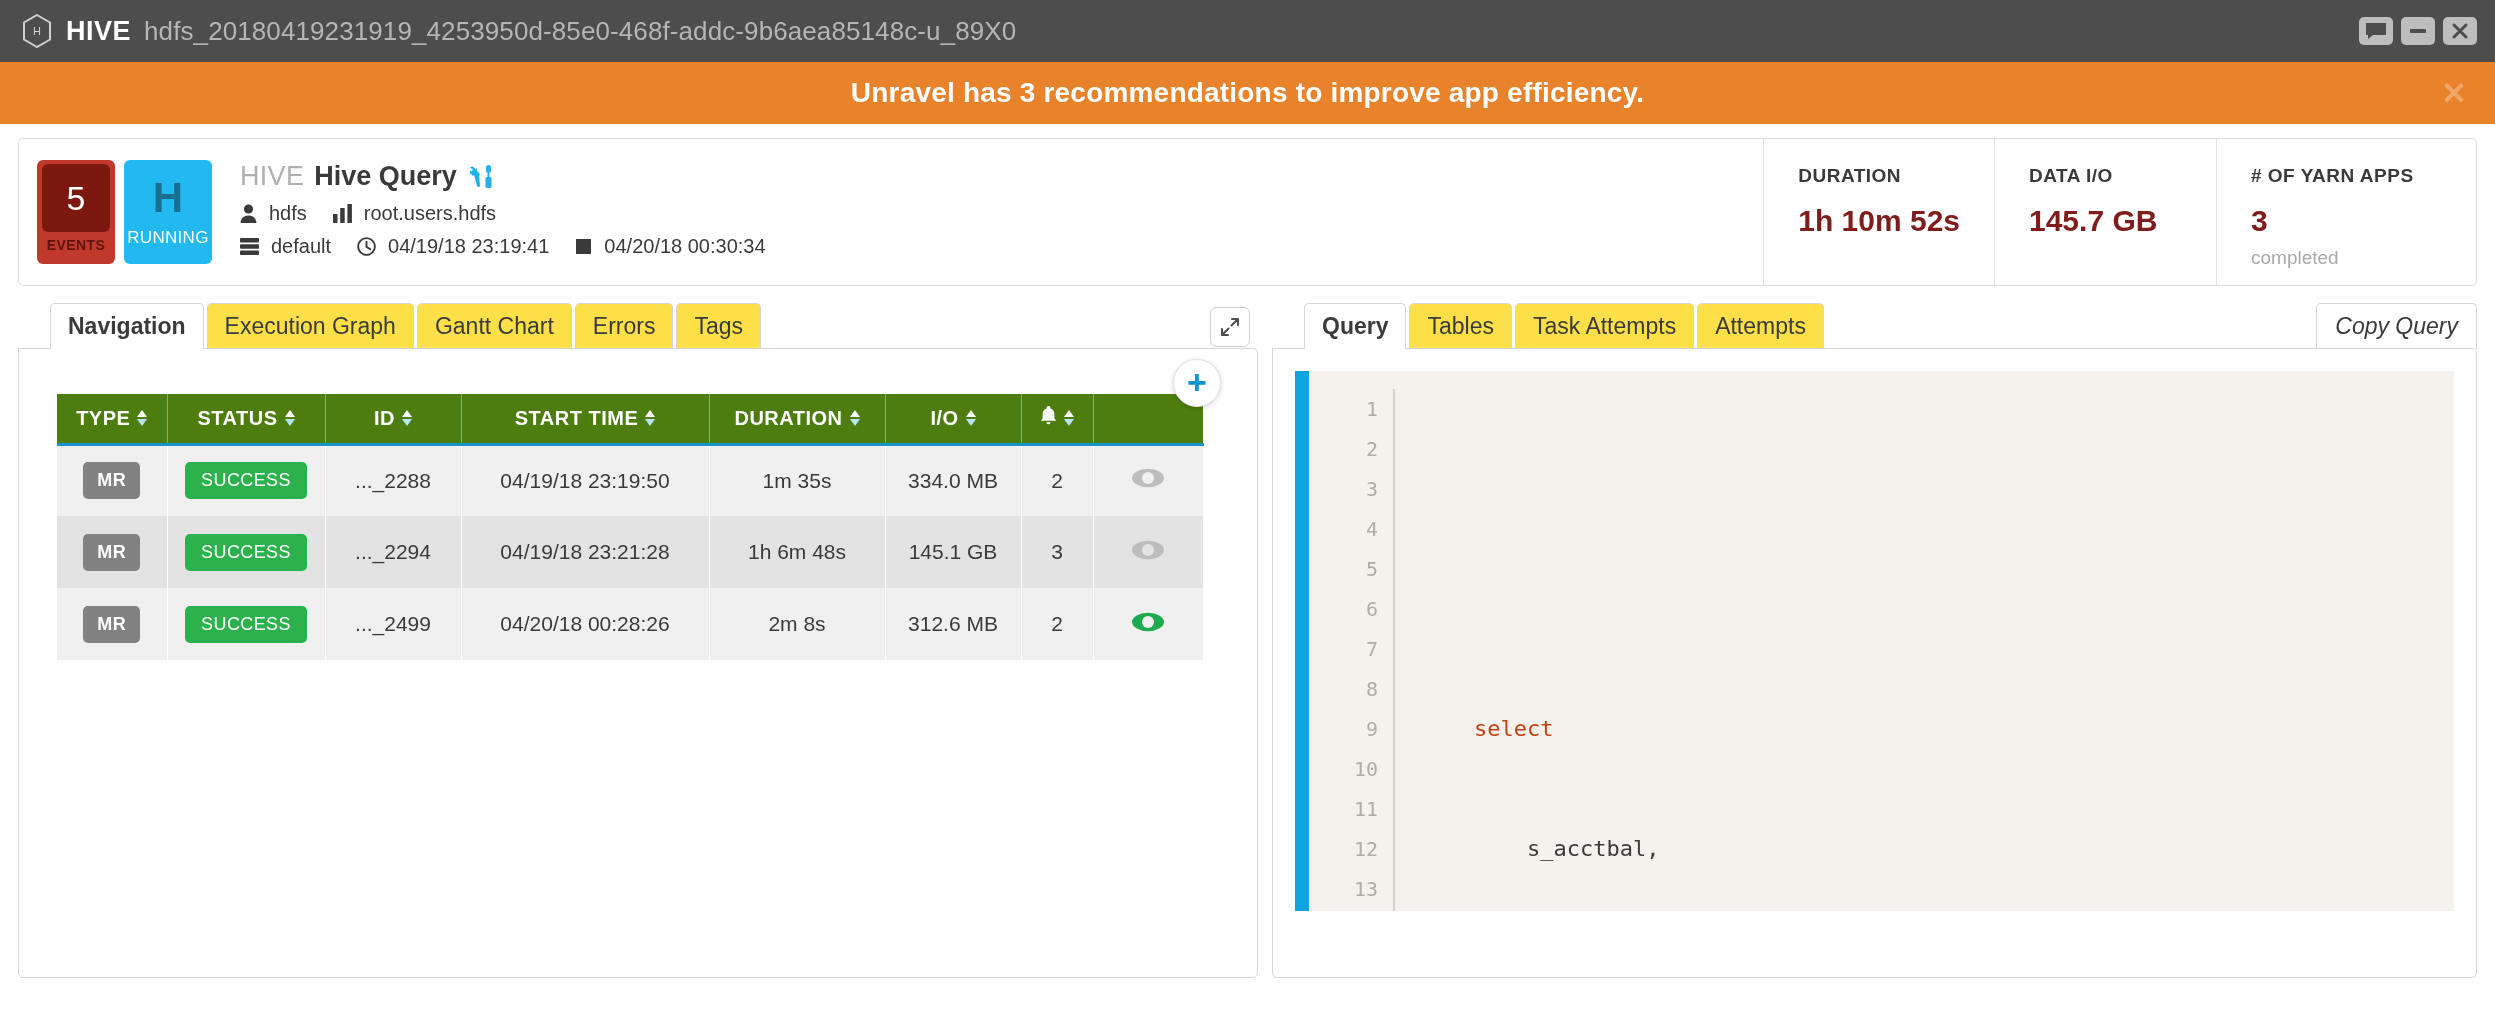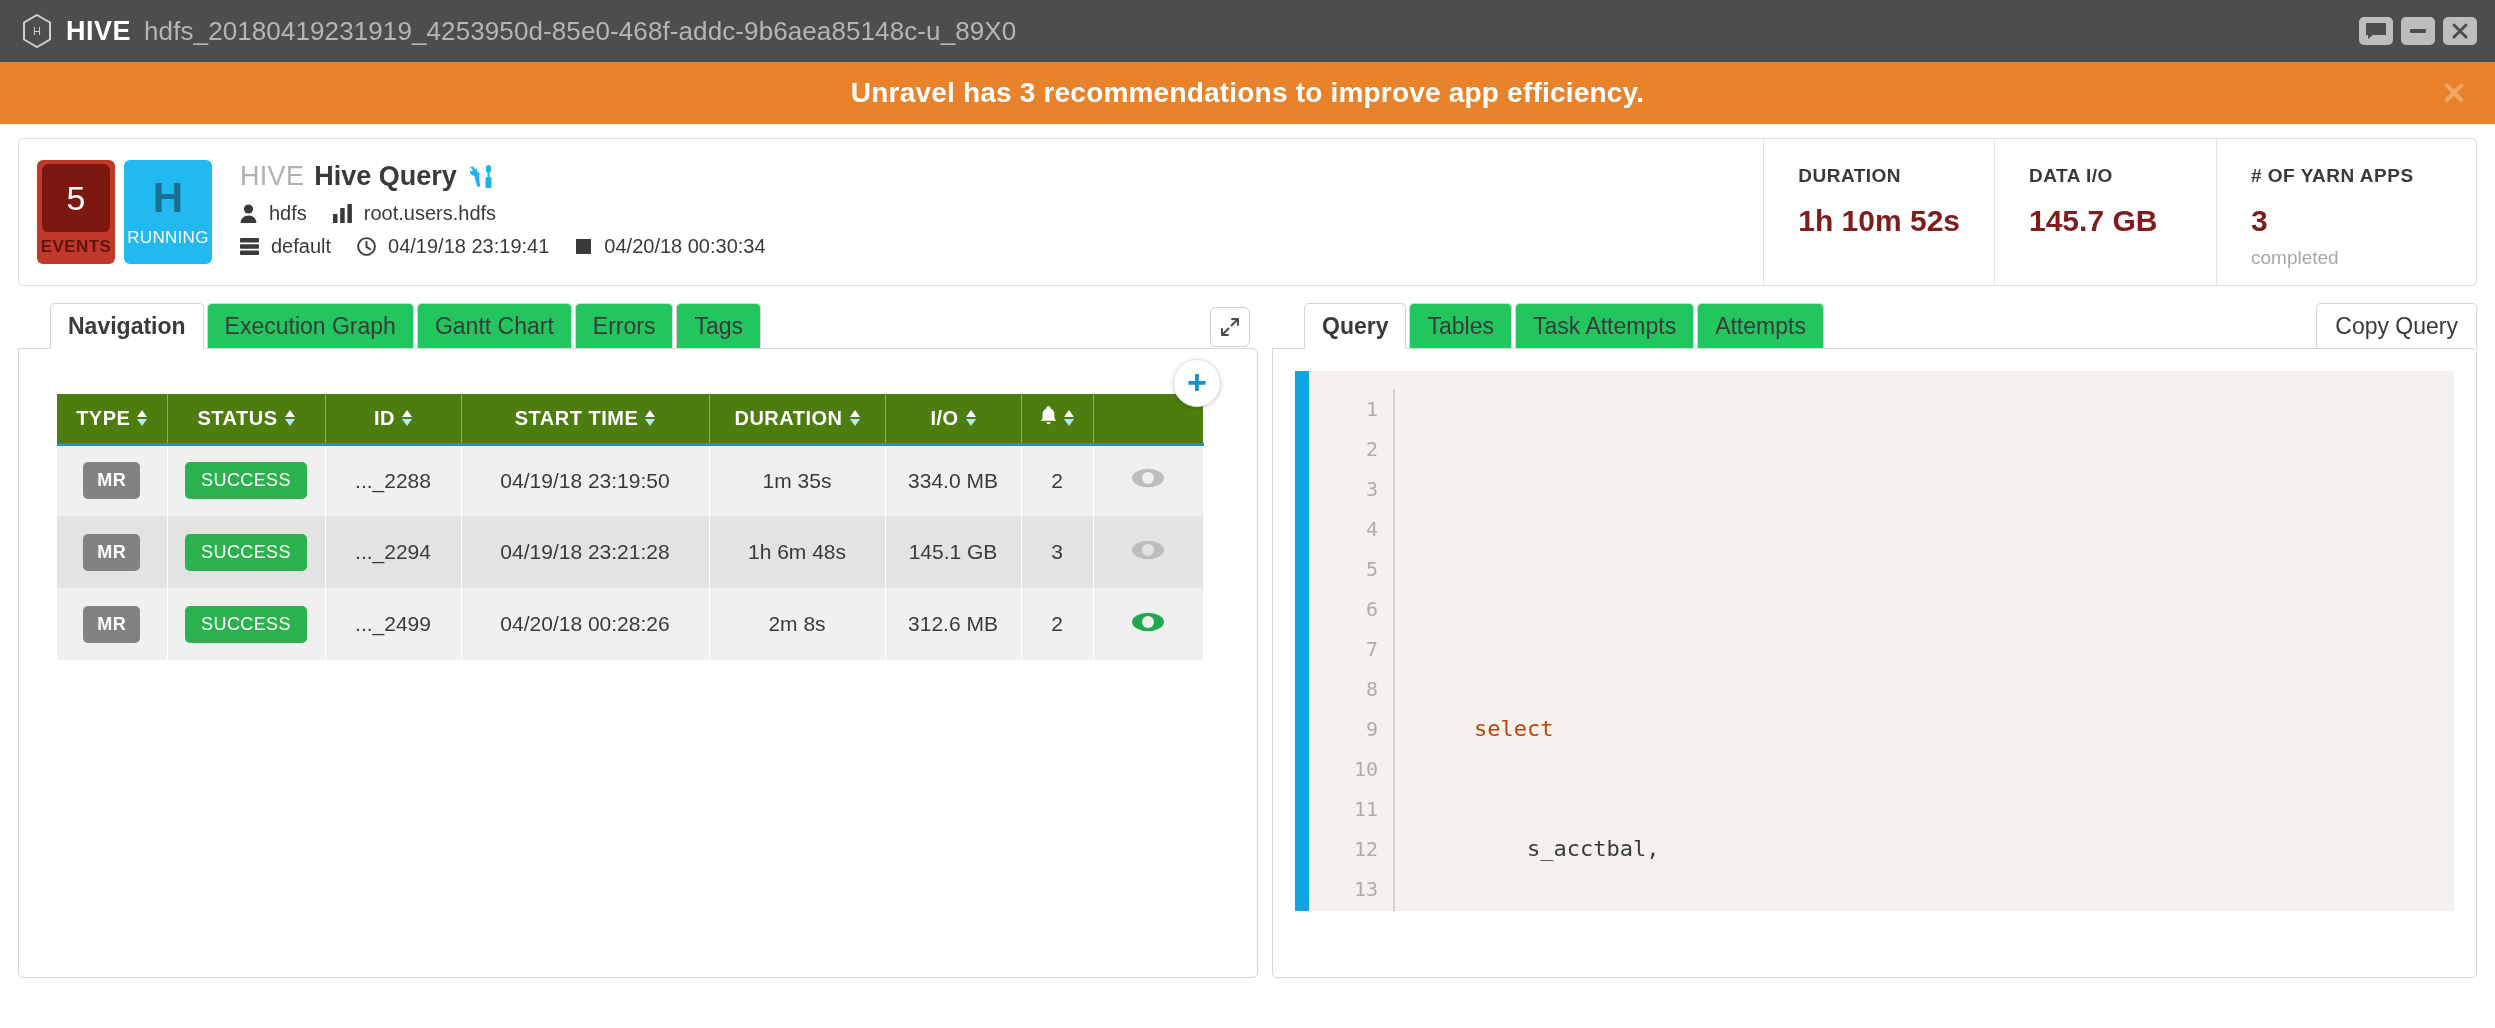--- a/index.html
+++ b/index.html
@@ -69,21 +69,21 @@
     display: flex; flex-direction: column; align-items: center;
     padding-top: 4px;
   }
   .badge-events .inner {
     width: 68px; height: 68px; border-radius: 6px;
     background: #7d1810;
     color: #ffffff; font-size: 34px; font-weight: normal;
     display: flex; align-items: center; justify-content: center;
   }
   .badge-events .cap {
-    color: #5e140d; font-size: 17px; font-weight: bold;
+    color: #5e140d; font-size: 14px; font-weight: bold;
     letter-spacing: 0.4px; margin-top: 5px;
   }
   .badge-status {
     width: 88px; height: 104px; border-radius: 6px;
     background: #22b8f0;
     display: flex; flex-direction: column;
     align-items: center; justify-content: center;
   }
   .badge-status .letter {
     color: #1a6e90; font-size: 42px; font-weight: bold; line-height: 1;
@@ -121,21 +121,21 @@
   
   .panels { display: flex; margin: 17px 18px 0 18px; gap: 14px; }
   .panel-left  { width: 1240px; flex: 0 0 1240px; position: relative; }
   .panel-right { flex: 1 1 auto; position: relative; }
 
   .tabstrip { display: flex; align-items: flex-end; height: 46px; position: relative; margin-left: 32px; }
   .tab {
     border: 1px solid #d6d6d6;
     border-bottom: none;
     border-radius: 5px 5px 0 0;
-    background: #22c55e;
+    background: #fde047;
     color: #3a3a3a;
     font-size: 23px;
     padding: 9px 17px 8px 17px;
     margin-right: 3px;
     cursor: pointer;
     line-height: 1.2;
   }
   .tab.active { background: #ffffff; font-weight: bold; position: relative; z-index: 3; }
 
   .expand-btn {
@@ -144,21 +144,21 @@
     background: #ffffff;
     display: flex; align-items: center; justify-content: center;
     margin-left: auto; margin-right: 8px; margin-bottom: 2px;
     cursor: pointer;
   }
   .copy-btn {
     border: 1px solid #d6d6d6; border-bottom: none;
     border-radius: 5px 5px 0 0;
     background: #ffffff; color: #3a3a3a;
     font-size: 23px; padding: 9px 18px 8px 18px;
-    margin-left: auto; cursor: pointer; line-height: 1.2;
+    margin-left: auto; cursor: pointer; line-height: 1.2; font-style: italic;
   }
 
   .panel-body {
     border: 1px solid #d6d6d6;
     border-radius: 0 5px 5px 5px;
     background: #ffffff;
     height: 630px;
     margin-top: -1px;
     position: relative;
   }

